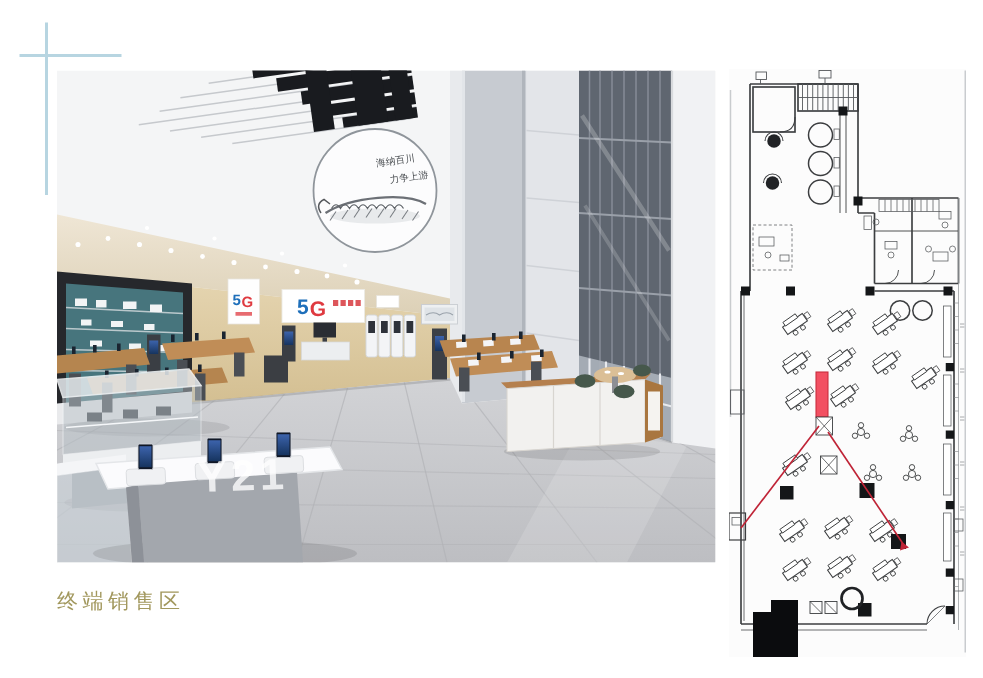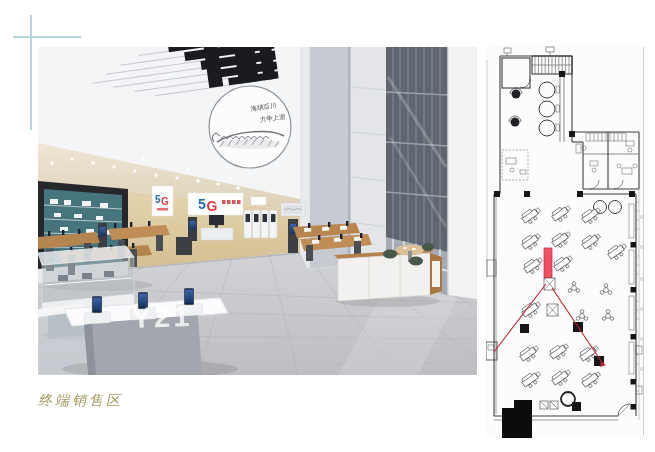--- a/index.html
+++ b/index.html
@@ -4,21 +4,21 @@
 <style>
   html,body{margin:0;padding:0;background:#ffffff;}
   body{font-family:"Liberation Sans", sans-serif;}
   #slide{position:relative;width:655px;height:452px;background:#ffffff;overflow:hidden;}
   .accent-line{position:absolute;background:#b7d5e1;}
   #accent-v{left:30px;top:15px;width:2px;height:115px;}
   #accent-h{left:13px;top:36px;width:68px;height:2px;}
   #photo{position:absolute;left:38px;top:47px;width:439px;height:328px;}
   #plan{position:absolute;left:486px;top:46px;width:158px;height:392px;}
   #divider{position:absolute;left:643px;top:47px;width:1px;height:388px;background:#c9cccf;}
-  #caption{position:absolute;left:38px;top:392px;font-size:14px;letter-spacing:3px;color:#a2985e;font-style:italic;}
+  #caption{position:absolute;left:38px;top:392px;font-size:14px;letter-spacing:3px;color:#a2985e;}
   svg{display:block;}
   text{font-family:"Liberation Sans", sans-serif;}
   .calli{font-family:"DejaVu Serif", serif;}
 </style>
 </head>
 <body>
 
 <div id="slide">
 
   <div id="accent-v" class="accent-line"></div>

